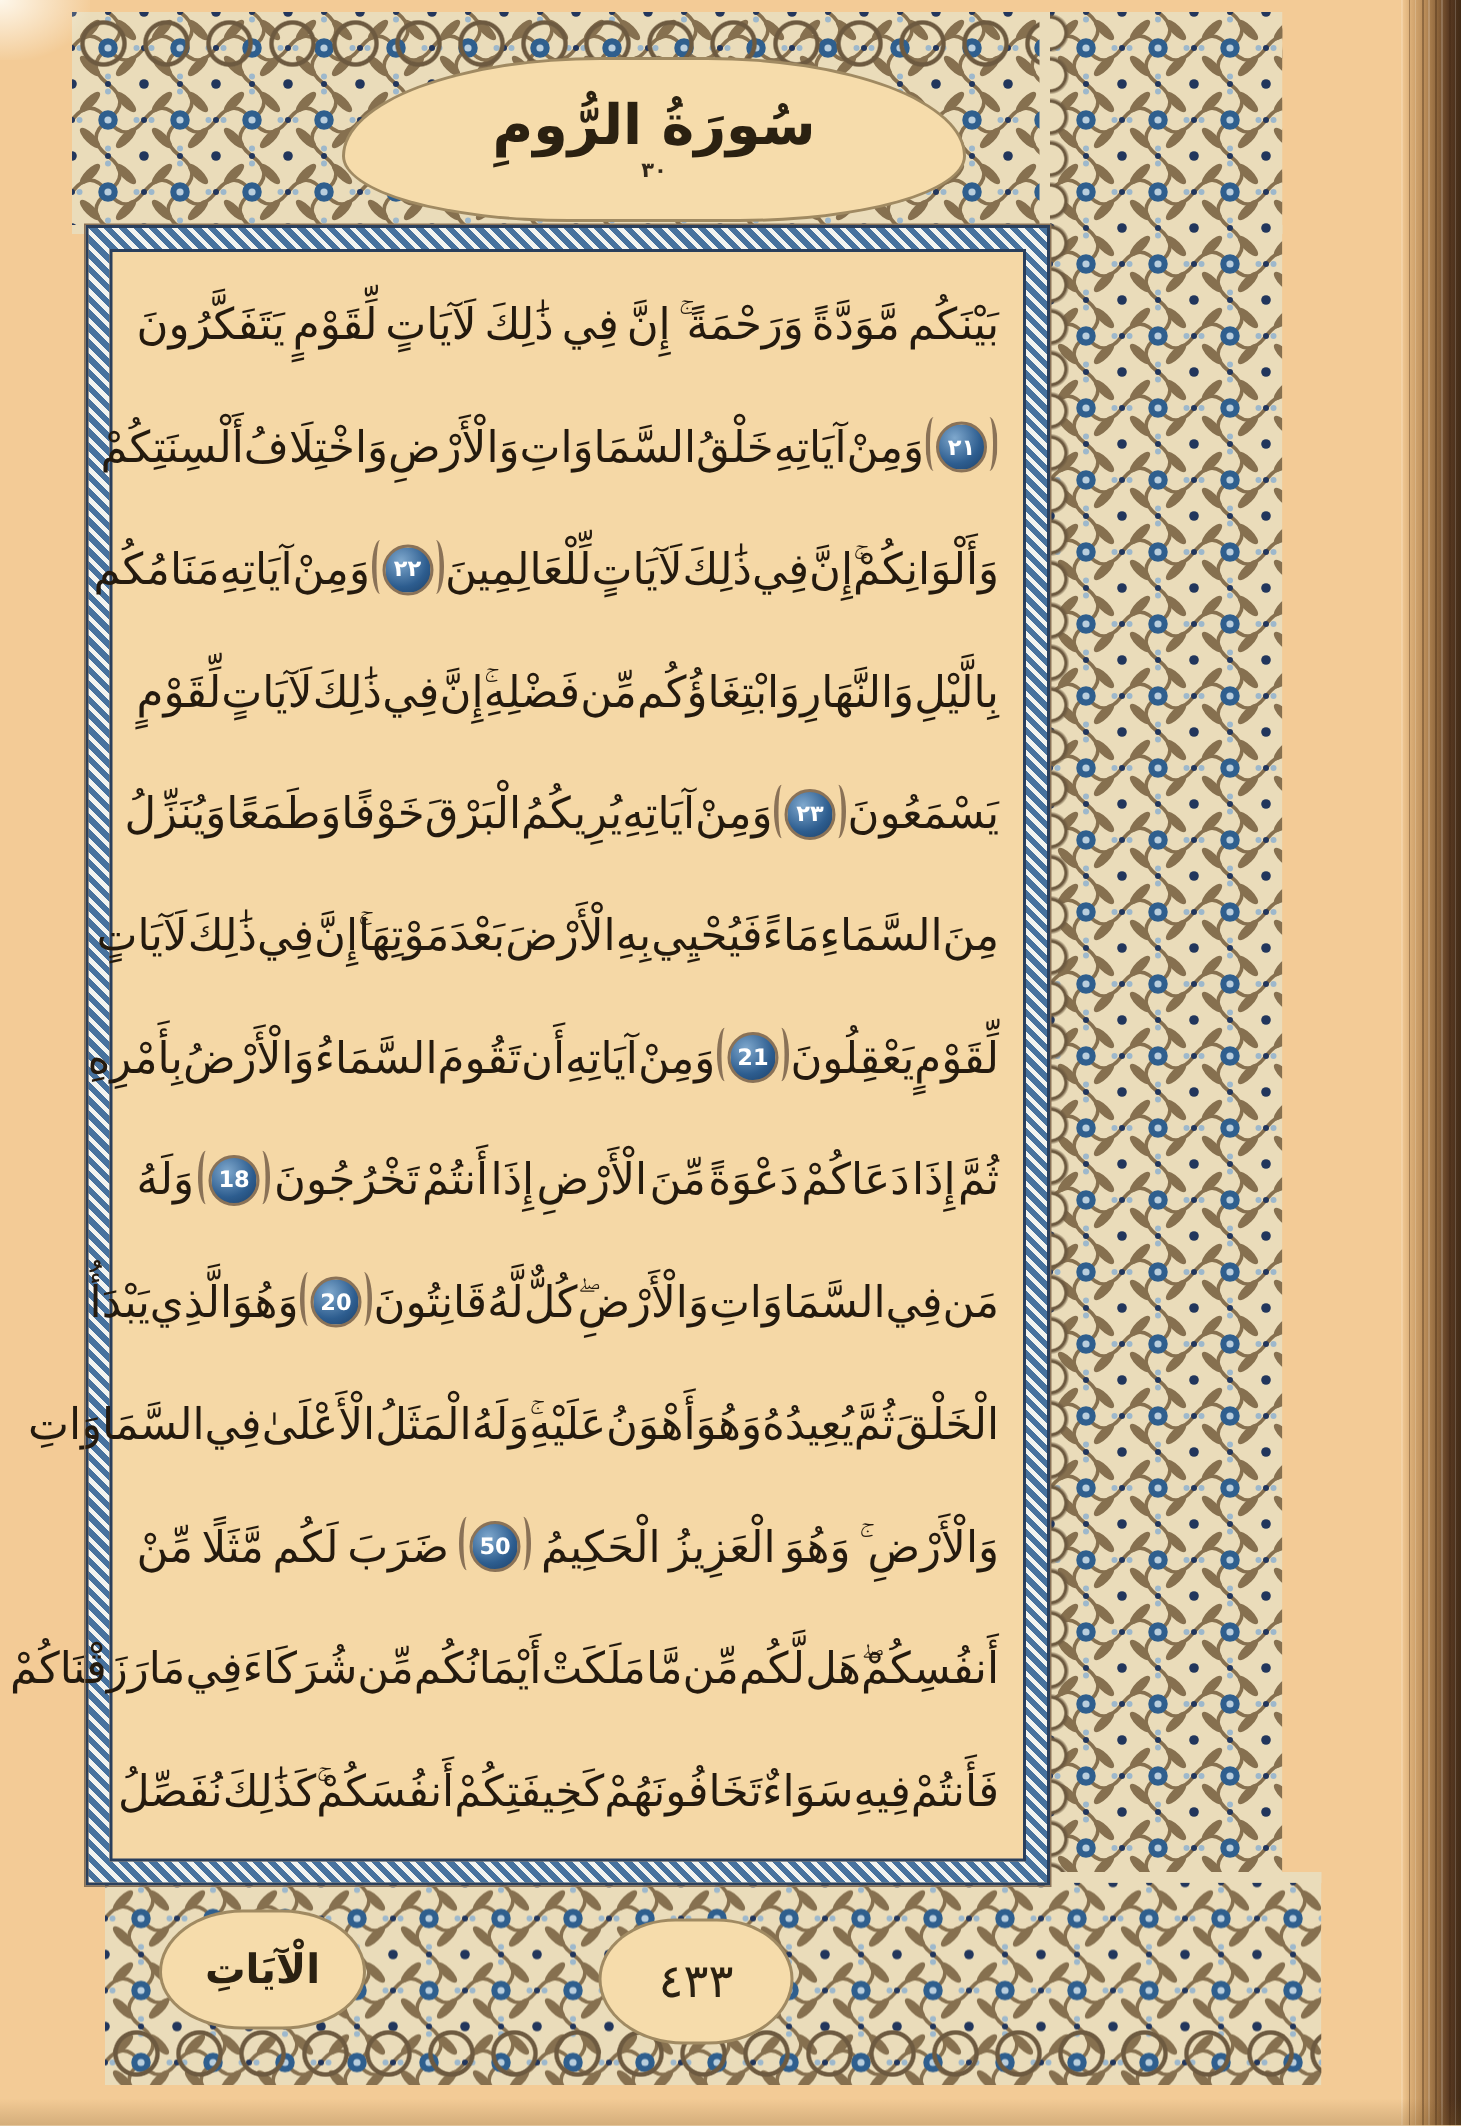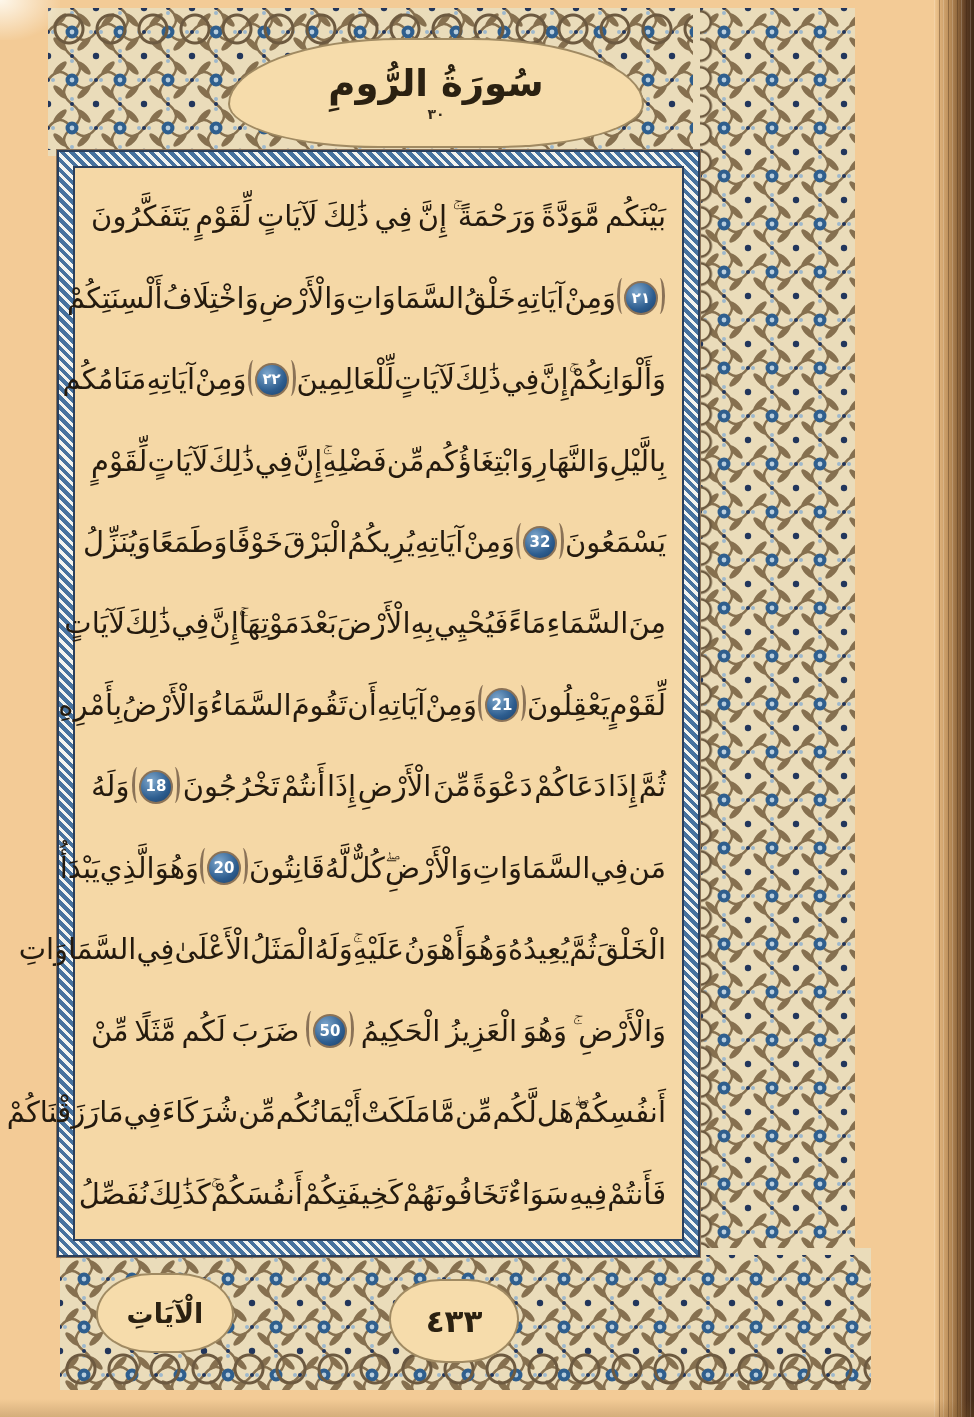--- a/index.html
+++ b/index.html
@@ -9,21 +9,21 @@
     background:#f3cb96;
     overflow:hidden;
     font-family:"DejaVu Sans", sans-serif;
     color:#241c10;
   }
   
   .orn{position:absolute;overflow:hidden;}
   .orn svg{display:block;width:100%;height:100%;}
   .border-top   {left:48px;  top:8px;    width:807px; height:142px; box-shadow:0 6px 0 #eadcba;}
   .border-right {left:700px; top:8px;    width:155px; height:1382px; box-shadow:-7px 0 0 #eadcba;}
-  .border-bottom{left:60px;  top:1255px; width:811px; height:135px; box-shadow:0 -7px 0 #eadcba;}
+  .border-bottom{left:70px;  top:1255px; width:811px; height:135px; box-shadow:0 -7px 0 #eadcba;}
   
   .border-top::after,.border-bottom::after,.border-right::after{
     content:"";position:absolute;inset:0;pointer-events:none;
   }
   .border-top::after{
     background-image:
       radial-gradient(circle at 21px 21px, rgba(0,0,0,0) 12px, #6d5a40 13px, #6d5a40 15px, rgba(0,0,0,0) 16px);
     background-size:42px 42px;background-repeat:repeat-x;background-position:0 0;
   }
   .border-bottom::after{
@@ -51,21 +51,21 @@
   .catchword-cartouche,.pagenum-cartouche{
     position:absolute;background:#f6dcab;z-index:2;
     display:flex;align-items:center;justify-content:center;
     box-shadow:0 0 0 2px #a08a62;
   }
   .catchword-cartouche{left:38px;top:20px;width:134px;height:76px;
     border-radius:46% 46% 46% 46% / 60% 60% 55% 55%;}
   .pagenum-cartouche{left:331px;top:26px;width:126px;height:80px;
     border-radius:45% 45% 50% 50% / 55% 55% 60% 60%;}
   .catchword{font-size:27px;font-weight:bold;color:#2b2111;}
-  .page-number{font-size:31px;font-weight:bold;color:#2b2111;}
+  .page-number{font-size:31px;font-weight:normal;color:#2b2111;}
   
   .text-frame{
     position:absolute;left:57px;top:150px;width:643px;height:1107px;
     box-sizing:border-box;
     background:repeating-linear-gradient(45deg,#f3f4f0 0 3px,#47729e 3px 7px);
     border:2px solid #2a3f5c;
     outline:1px solid #8a7257;
     padding:14px;
     z-index:1;
   }
@@ -230,21 +230,21 @@
           <span class="word">فَضْلِهِ</span>
           <span class="word">ۚ</span>
           <span class="word">إِنَّ</span>
           <span class="word">فِي</span>
           <span class="word">ذَٰلِكَ</span>
           <span class="word">لَآيَاتٍ</span>
           <span class="word">لِّقَوْمٍ</span>
         </div>
         <div class="line">
           <span class="word">يَسْمَعُونَ</span>
-          <span class="aya-marker">32</span>
+          <span class="aya-marker">٢٣</span>
           <span class="word">وَمِنْ</span>
           <span class="word">آيَاتِهِ</span>
           <span class="word">يُرِيكُمُ</span>
           <span class="word">الْبَرْقَ</span>
           <span class="word">خَوْفًا</span>
           <span class="word">وَطَمَعًا</span>
           <span class="word">وَيُنَزِّلُ</span>
         </div>
         <div class="line">
           <span class="word">مِنَ</span>

